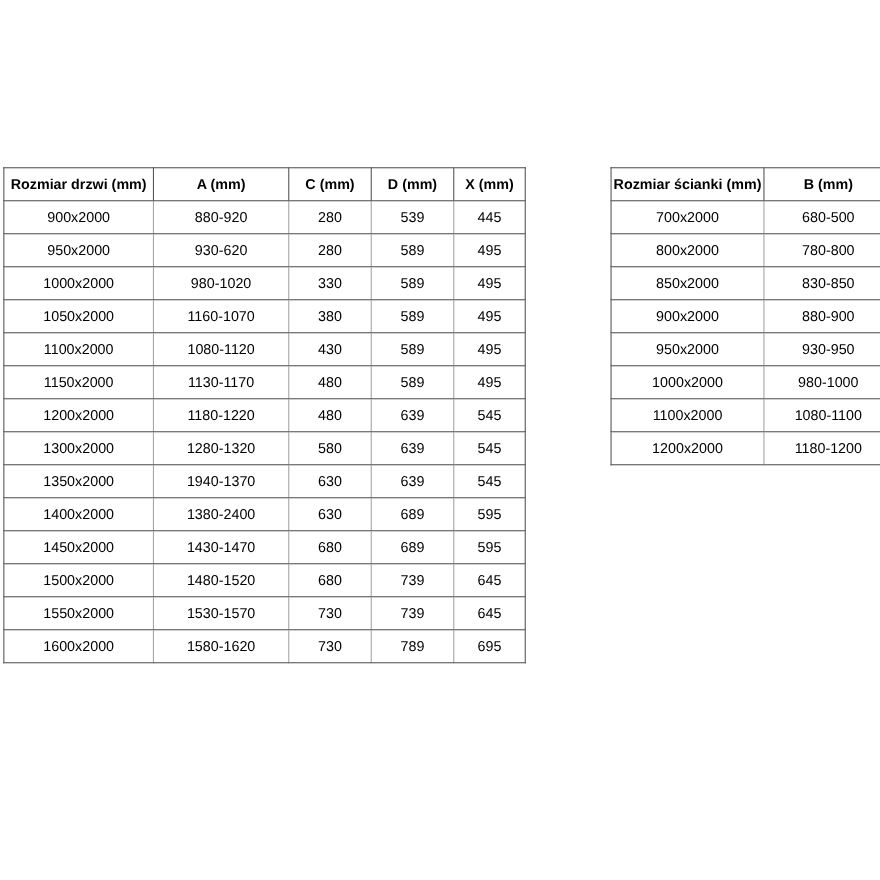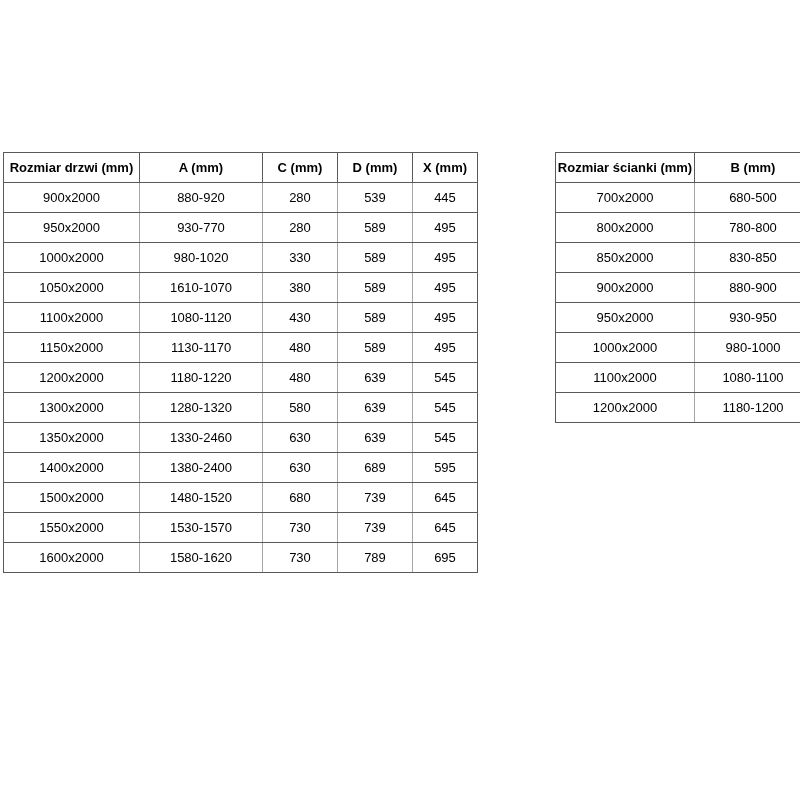--- a/index.html
+++ b/index.html
@@ -75,35 +75,35 @@
     <tbody>
         <tr>
           <td>900x2000</td>
           <td>880-920</td>
           <td>280</td>
           <td>539</td>
           <td>445</td>
         </tr>
         <tr>
           <td>950x2000</td>
-          <td>930-770</td>
+          <td>930-620</td>
           <td>280</td>
           <td>589</td>
           <td>495</td>
         </tr>
         <tr>
           <td>1000x2000</td>
           <td>980-1020</td>
           <td>330</td>
           <td>589</td>
           <td>495</td>
         </tr>
         <tr>
           <td>1050x2000</td>
-          <td>1610-1070</td>
+          <td>1160-1070</td>
           <td>380</td>
           <td>589</td>
           <td>495</td>
         </tr>
         <tr>
           <td>1100x2000</td>
           <td>1080-1120</td>
           <td>430</td>
           <td>589</td>
           <td>495</td>
@@ -124,29 +124,36 @@
         </tr>
         <tr>
           <td>1300x2000</td>
           <td>1280-1320</td>
           <td>580</td>
           <td>639</td>
           <td>545</td>
         </tr>
         <tr>
           <td>1350x2000</td>
-          <td>1330-2460</td>
+          <td>1940-1370</td>
           <td>630</td>
           <td>639</td>
           <td>545</td>
         </tr>
         <tr>
           <td>1400x2000</td>
           <td>1380-2400</td>
           <td>630</td>
+          <td>689</td>
+          <td>595</td>
+        </tr>
+        <tr>
+          <td>1450x2000</td>
+          <td>1430-1470</td>
+          <td>680</td>
           <td>689</td>
           <td>595</td>
         </tr>
         <tr>
           <td>1500x2000</td>
           <td>1480-1520</td>
           <td>680</td>
           <td>739</td>
           <td>645</td>
         </tr>

